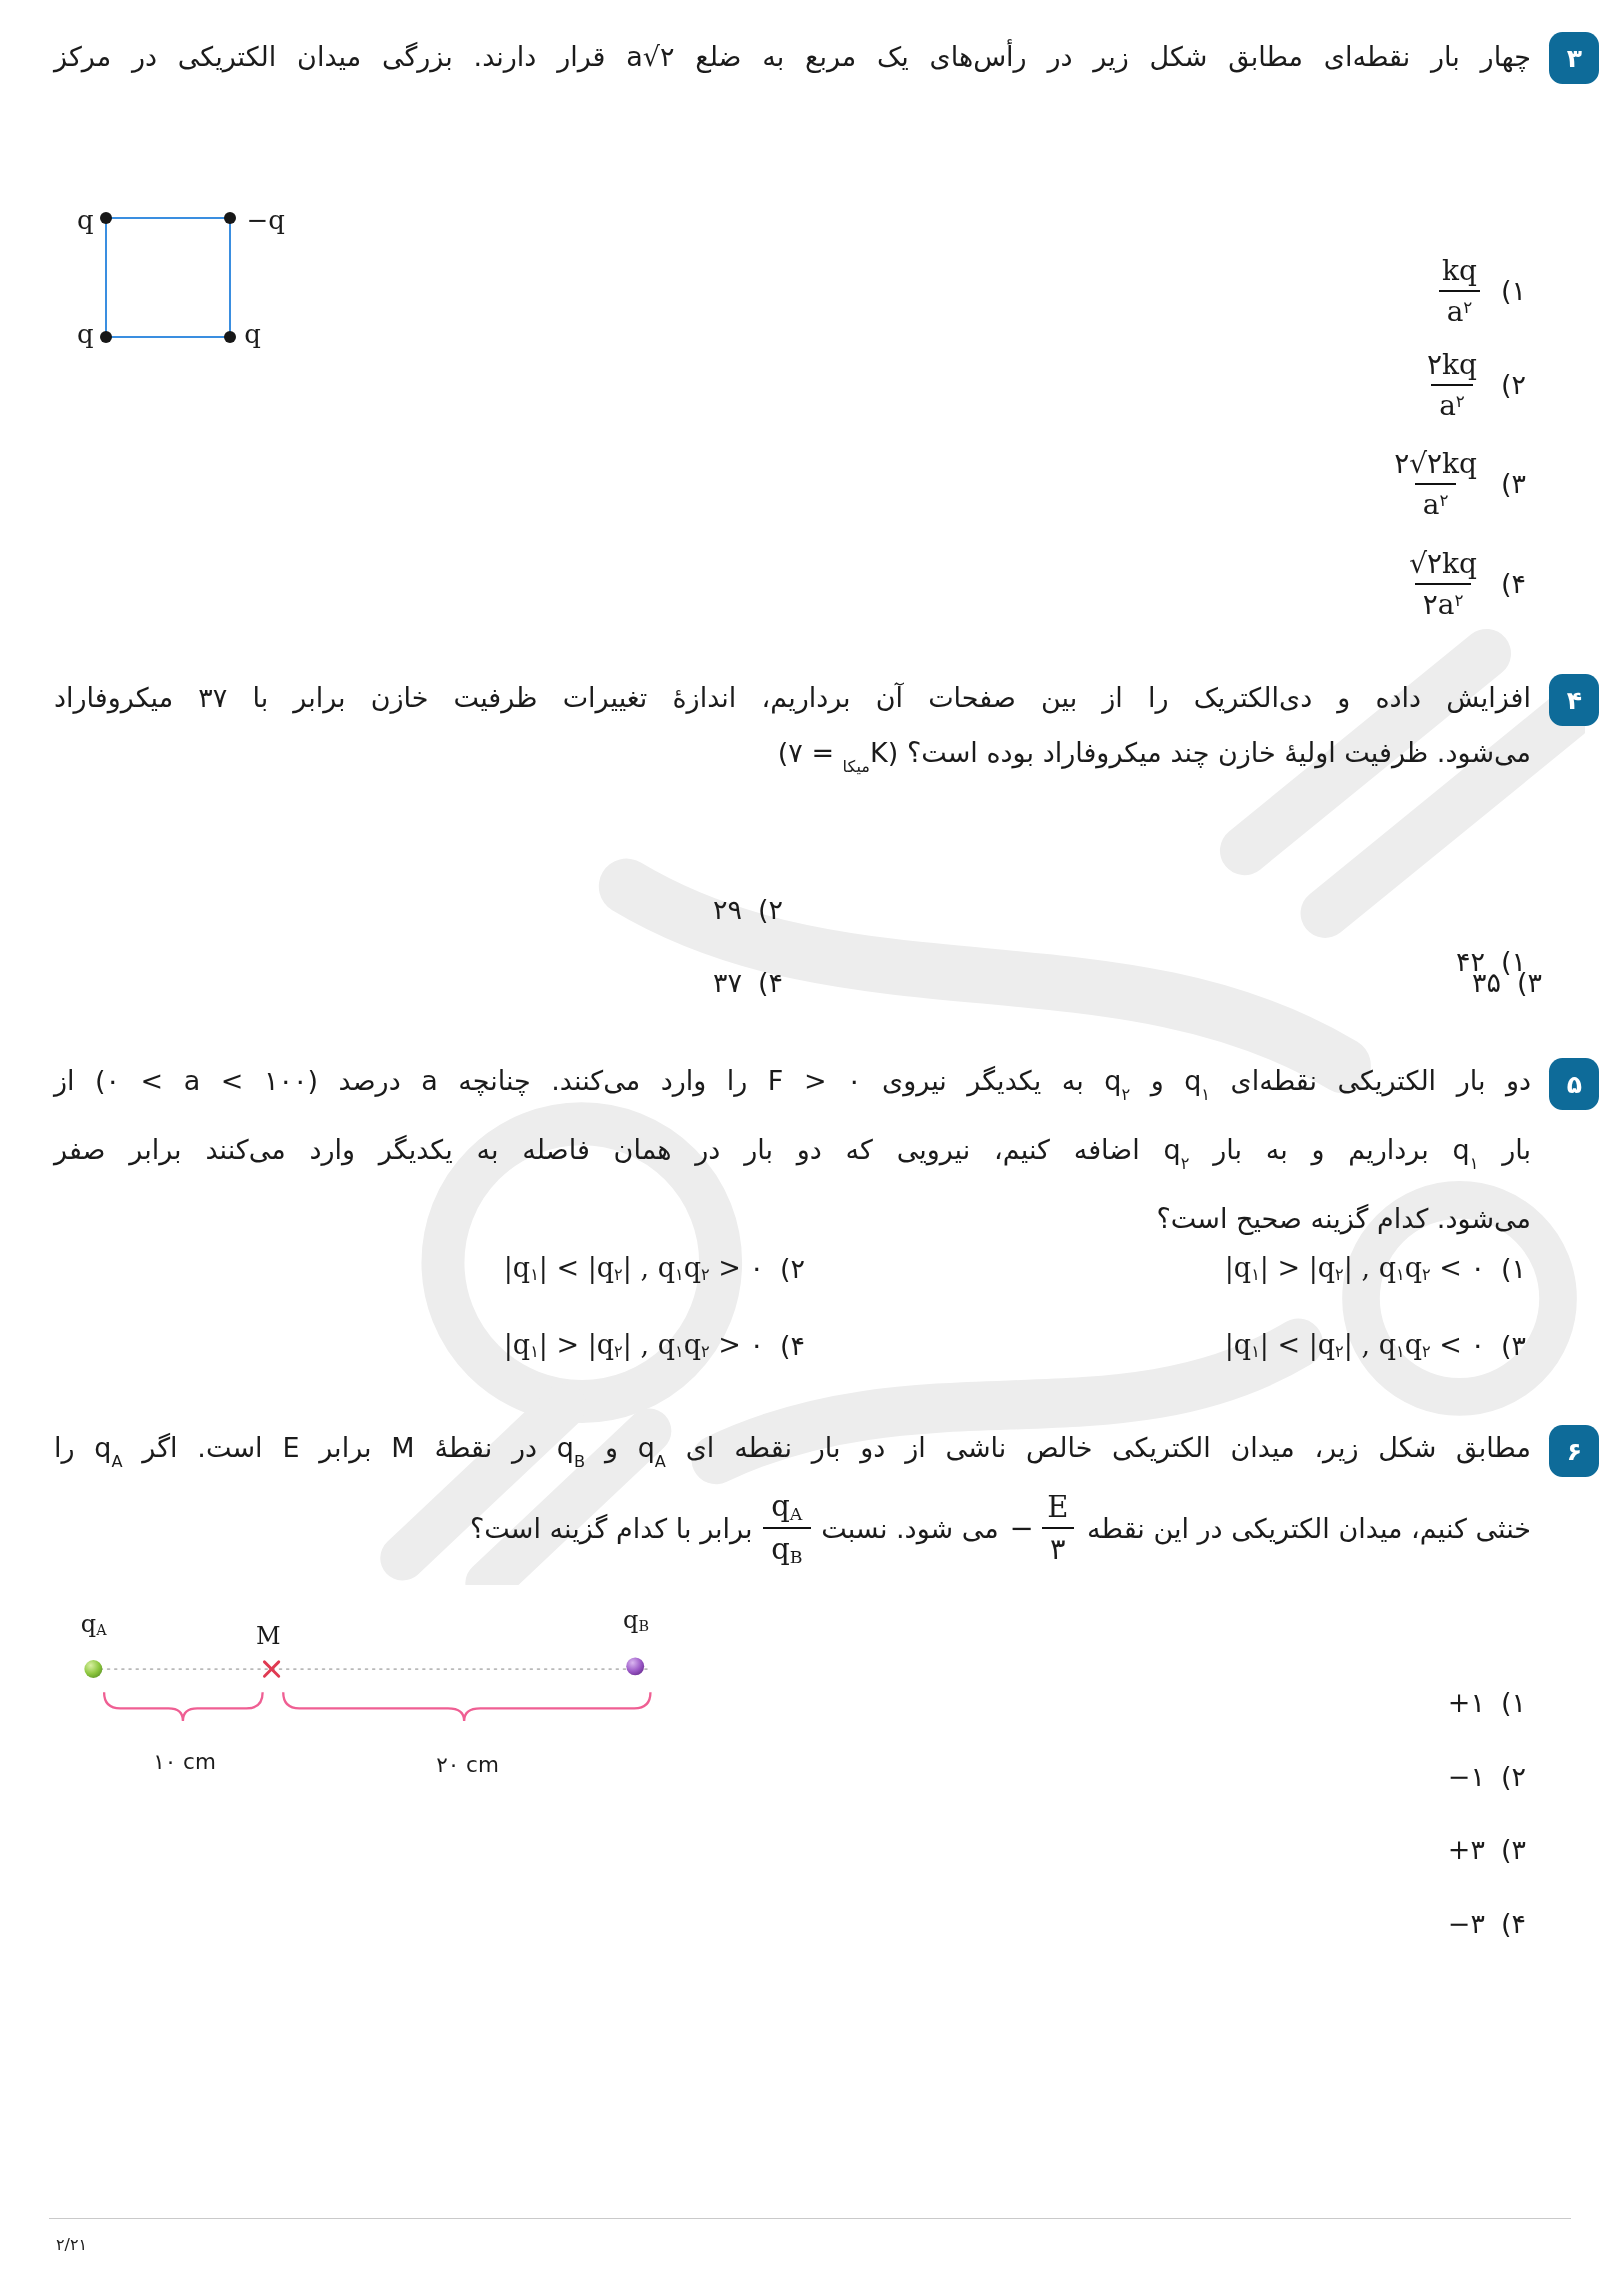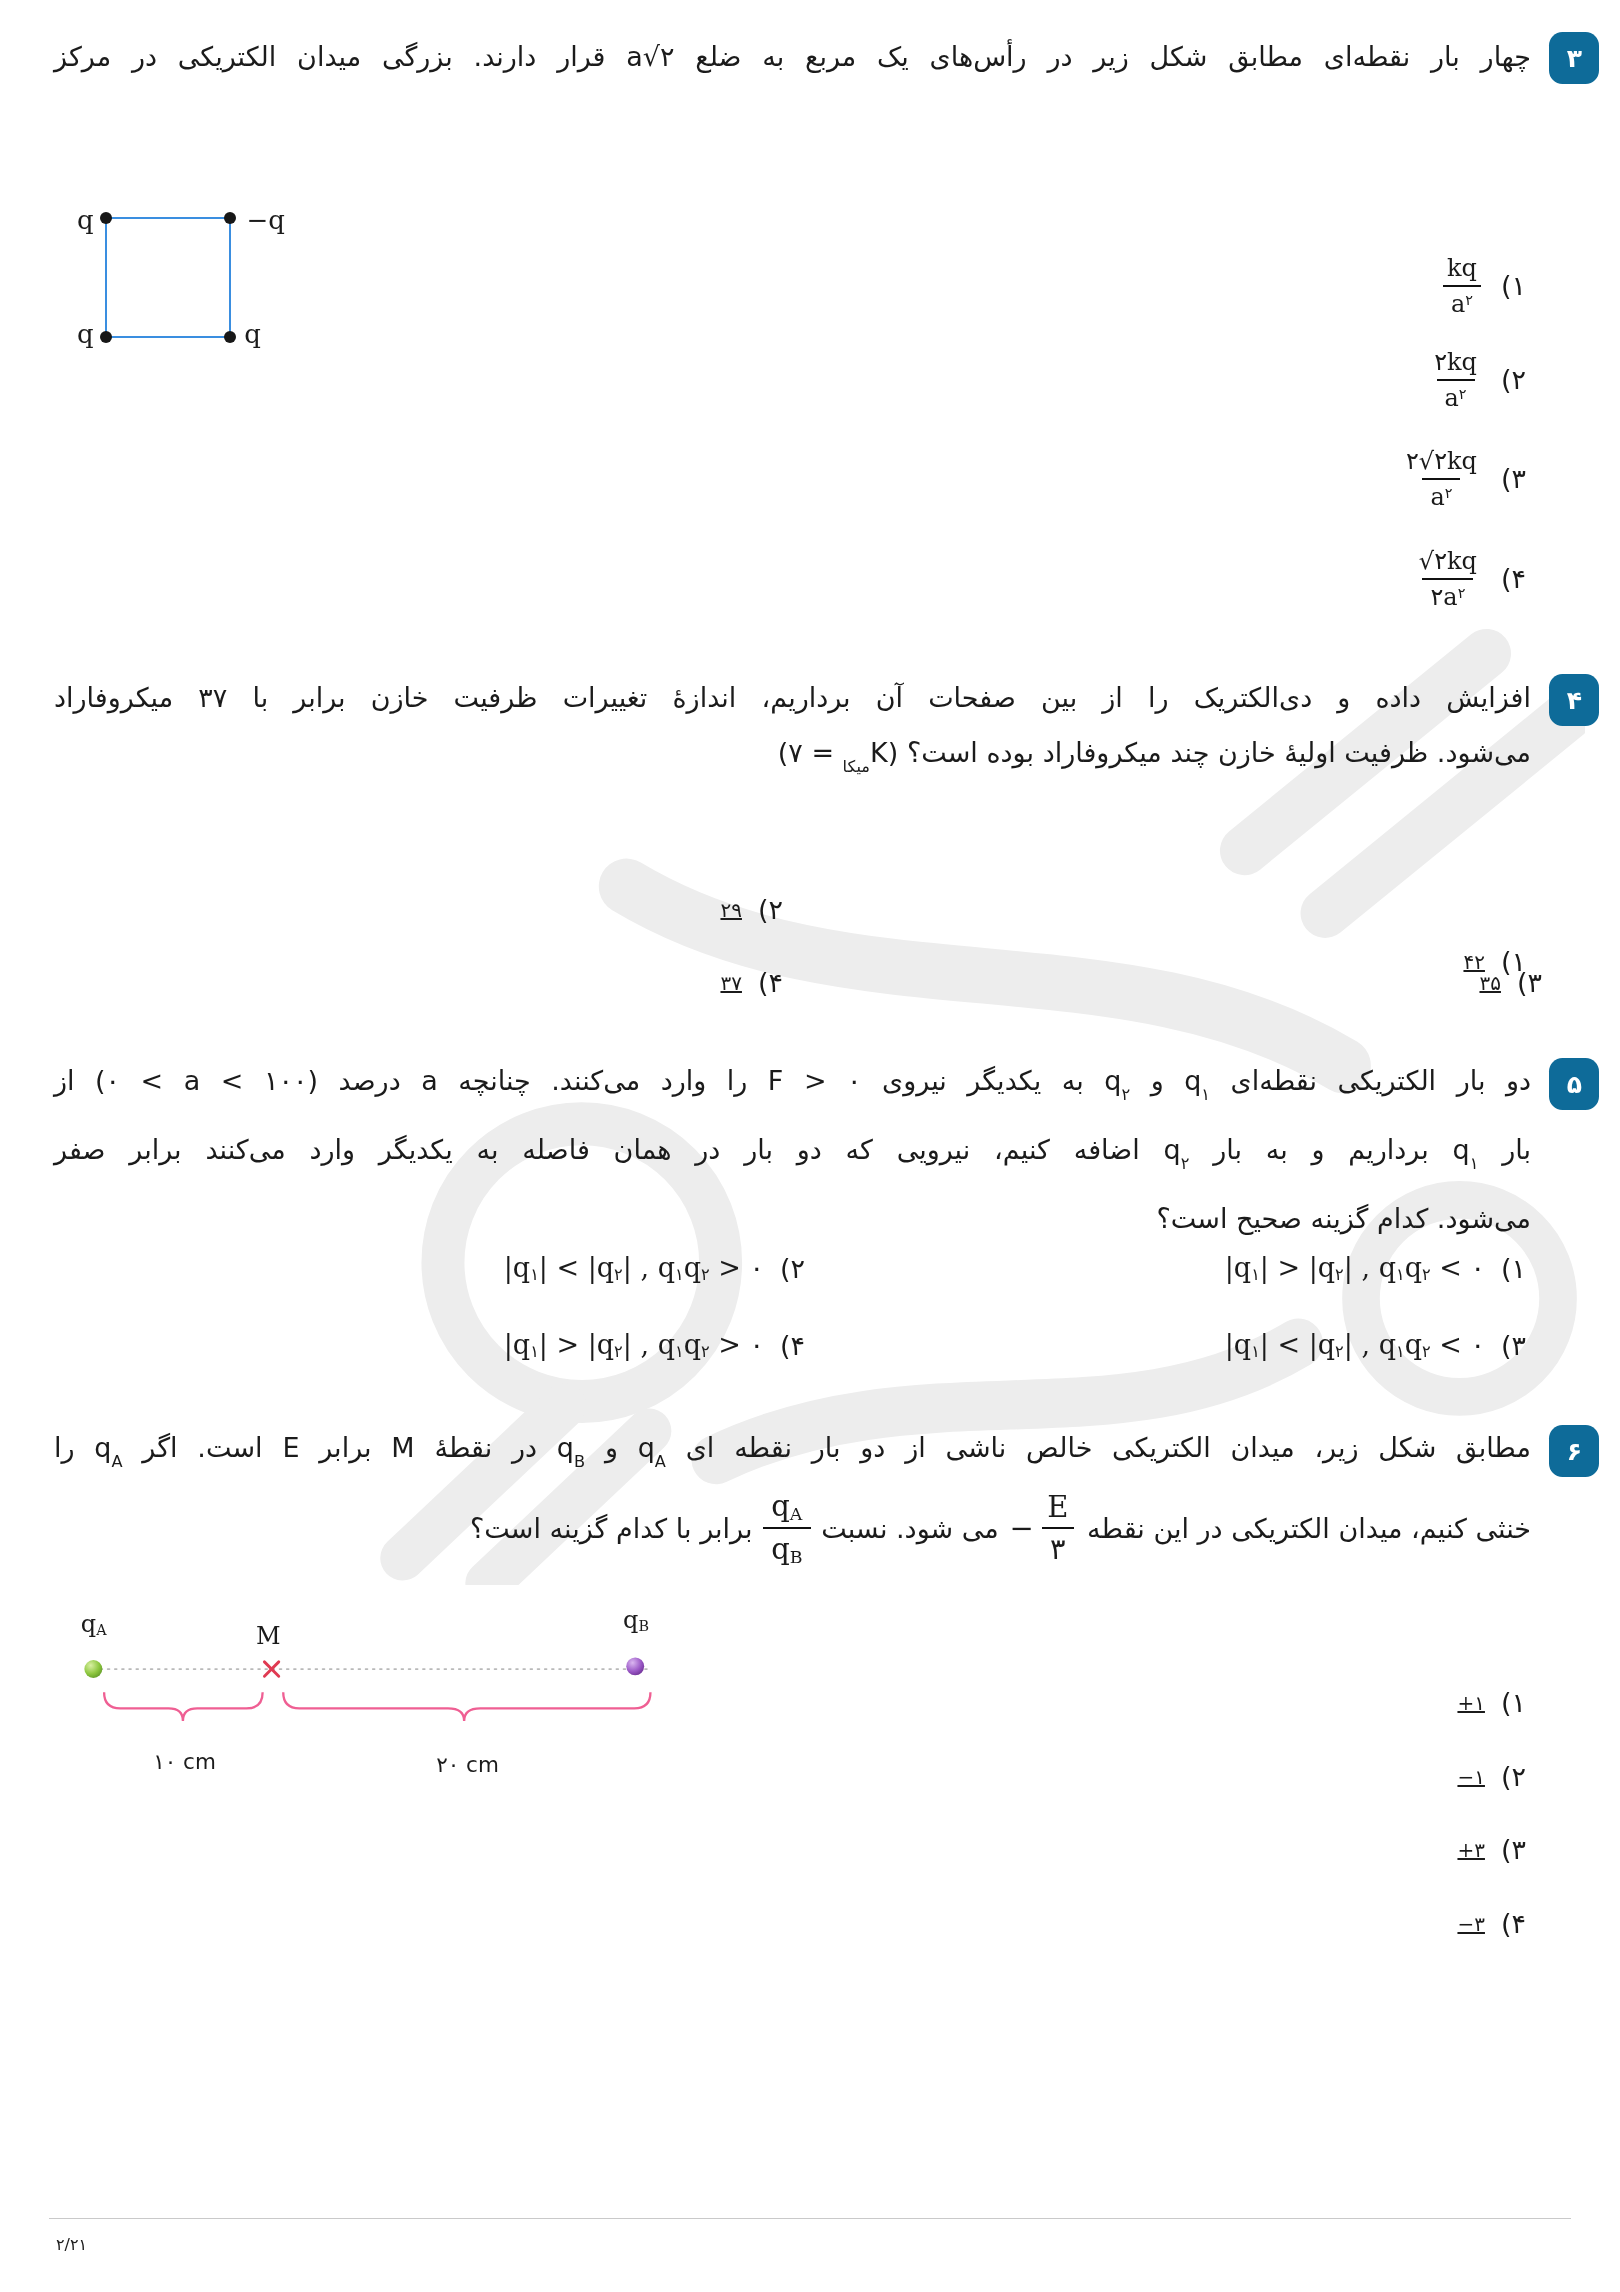--- a/index.html
+++ b/index.html
@@ -11,26 +11,26 @@
          background:#0e6b99;color:#fff;display:flex;align-items:center;justify-content:center;
          font-size:25px;font-weight:bold;}
   .qtext{position:absolute;right:89px;left:54px;direction:rtl;}
   .tline{font-size:27px;line-height:55px;direction:rtl;white-space:normal;}
   .just{text-align:justify;text-align-last:justify;}
   .end{text-align:right;}
   .math{font-family:"DejaVu Serif","DejaVu Sans",serif;}
   sub{font-size:60%;vertical-align:-18%;}
   sup{font-size:60%;vertical-align:40%;}
   .frac{display:inline-flex;flex-direction:column;align-items:center;
-        font-family:"DejaVu Serif","DejaVu Sans",serif;font-size:24px;line-height:1.25;}
+        font-family:"DejaVu Serif","DejaVu Sans",serif;font-size:28px;line-height:1.25;}
   .frac .fnum{padding:0 8px 1.8px;}
   .frac .fden{border-top:2.2px solid #111;padding:1.8px 8px 0;}
   .opt-row{position:absolute;display:flex;align-items:center;gap:16px;direction:ltr;}
   .optnum{font-size:27px;color:#1b1b1b;}
-  .optval{font-size:20px;text-decoration:underline;}
+  .optval{font-size:27px;}
   .optexpr{font-family:"DejaVu Serif","DejaVu Sans",serif;font-size:27px;direction:ltr;unicode-bidi:isolate;}
   .sq-fig{position:absolute;left:105px;top:217px;width:122px;height:117px;
           border:2.7px solid #3a8ee0;}
   .sq-dot{position:absolute;width:12.5px;height:12.5px;border-radius:50%;background:#171717;}
   .sq-lab{position:absolute;font-family:"DejaVu Serif","DejaVu Sans",serif;font-size:26px;line-height:1;}
   .flexline{position:absolute;right:89px;left:54px;display:flex;direction:rtl;
             align-items:center;gap:10.7px;font-size:27px;}
   .mwrap{display:inline-flex;direction:ltr;align-items:center;gap:5.4px;}
   .diagram{position:absolute;left:79px;top:1608px;width:627px;height:157px;}
   .dlab{position:absolute;font-family:"DejaVu Serif","DejaVu Sans",serif;font-size:24px;direction:ltr;}

